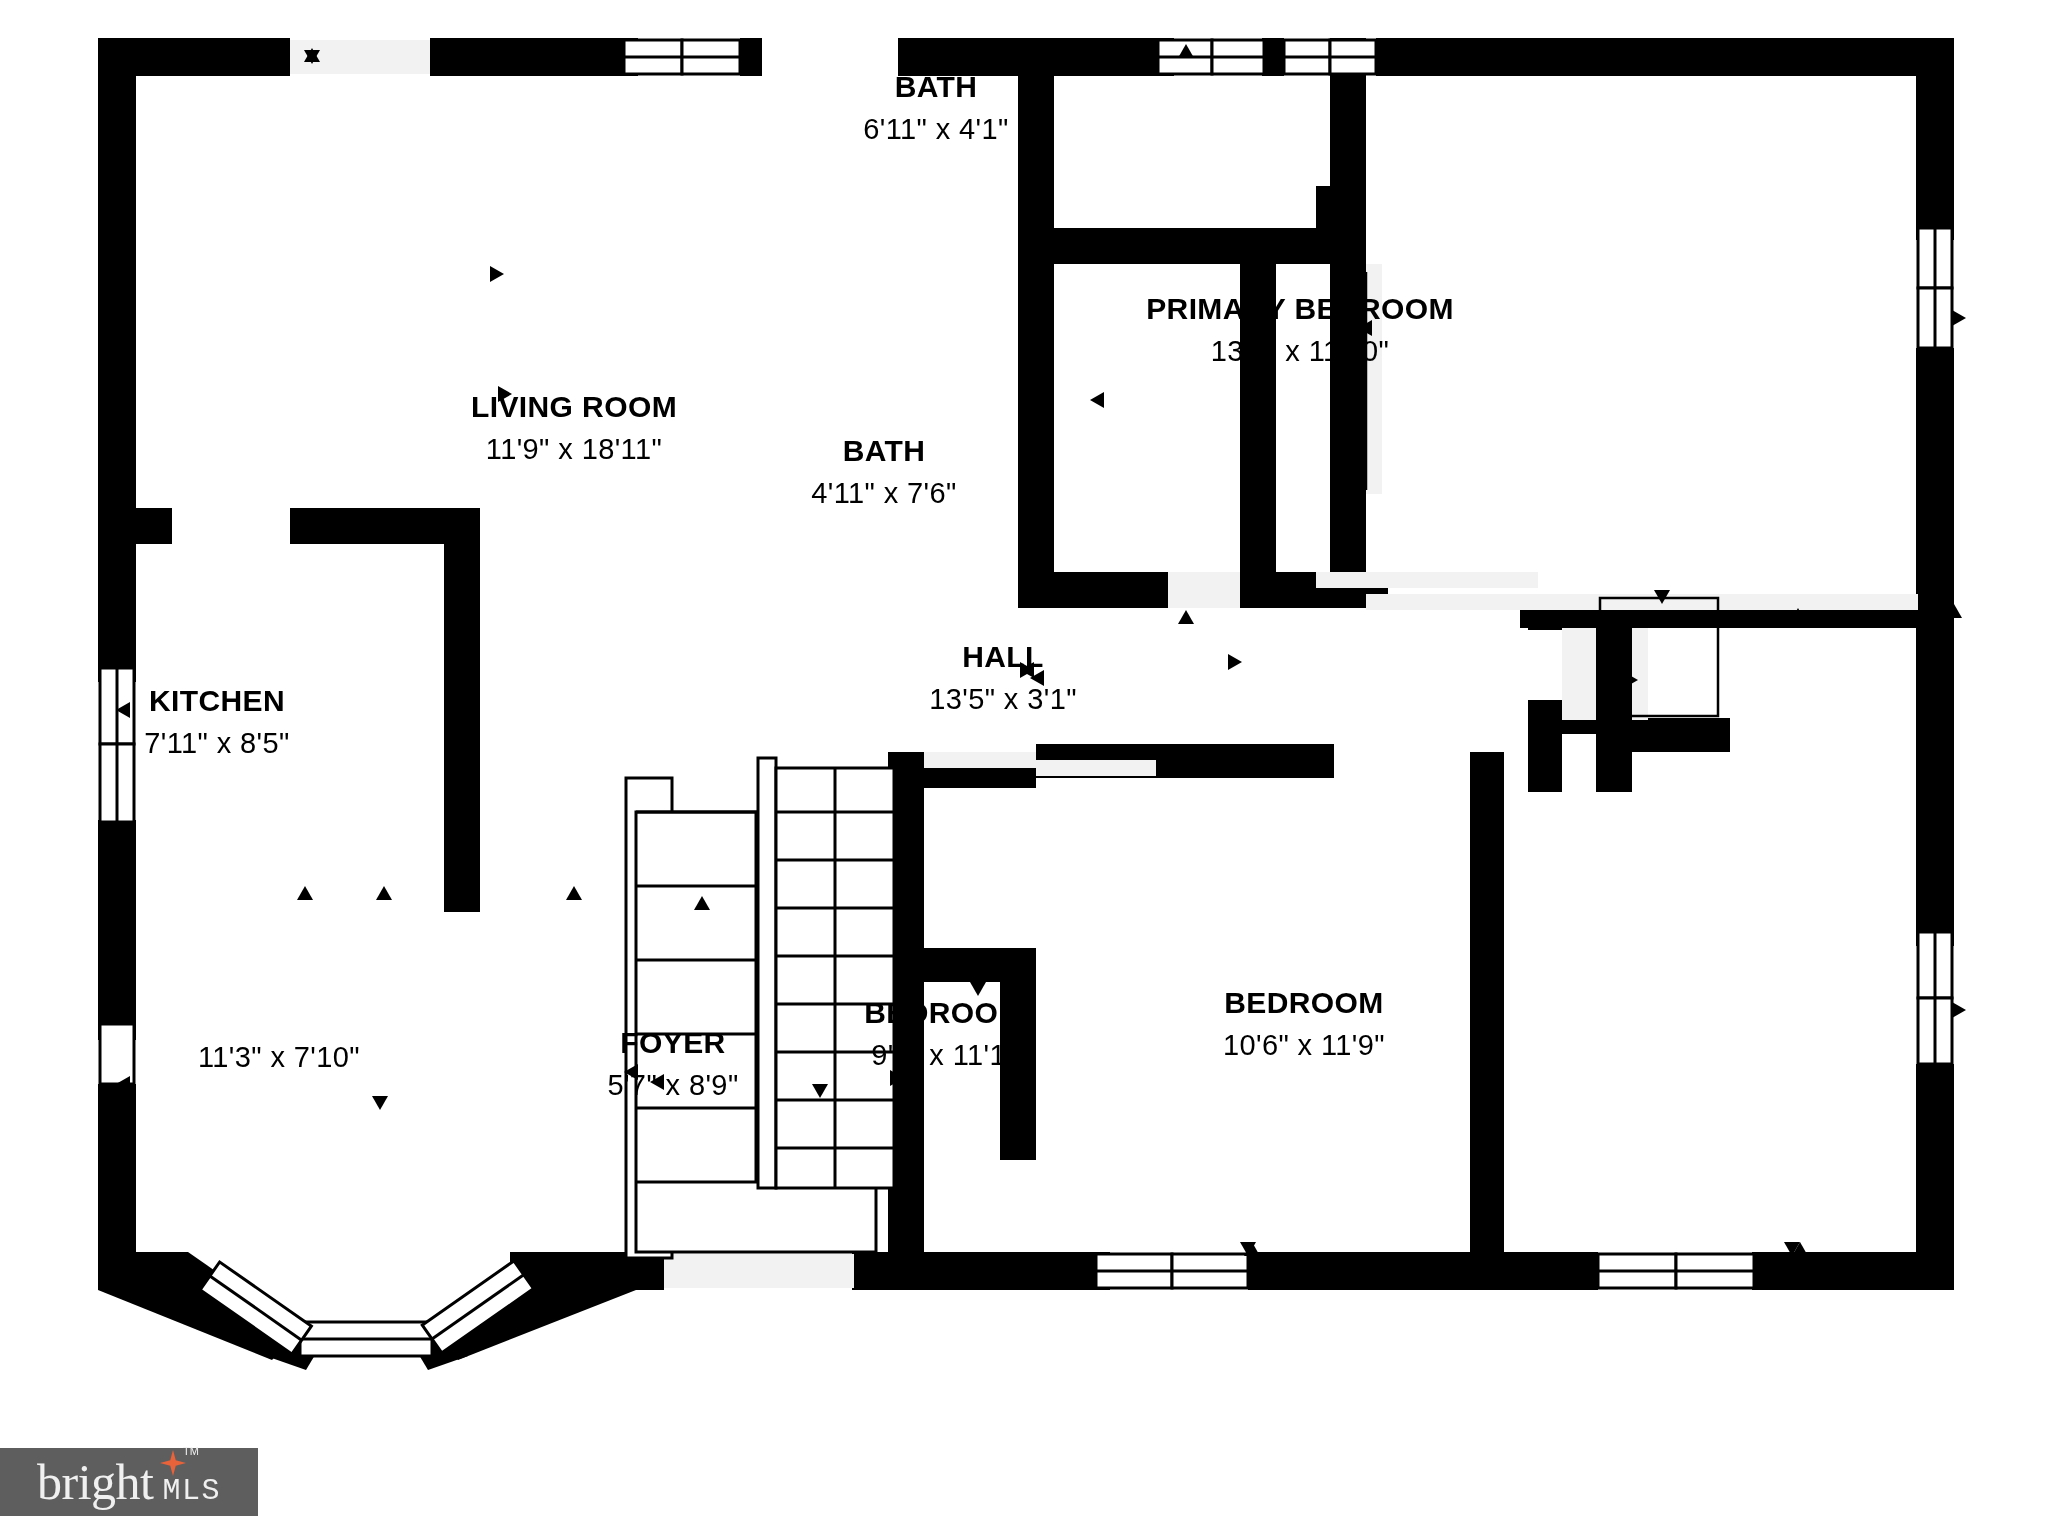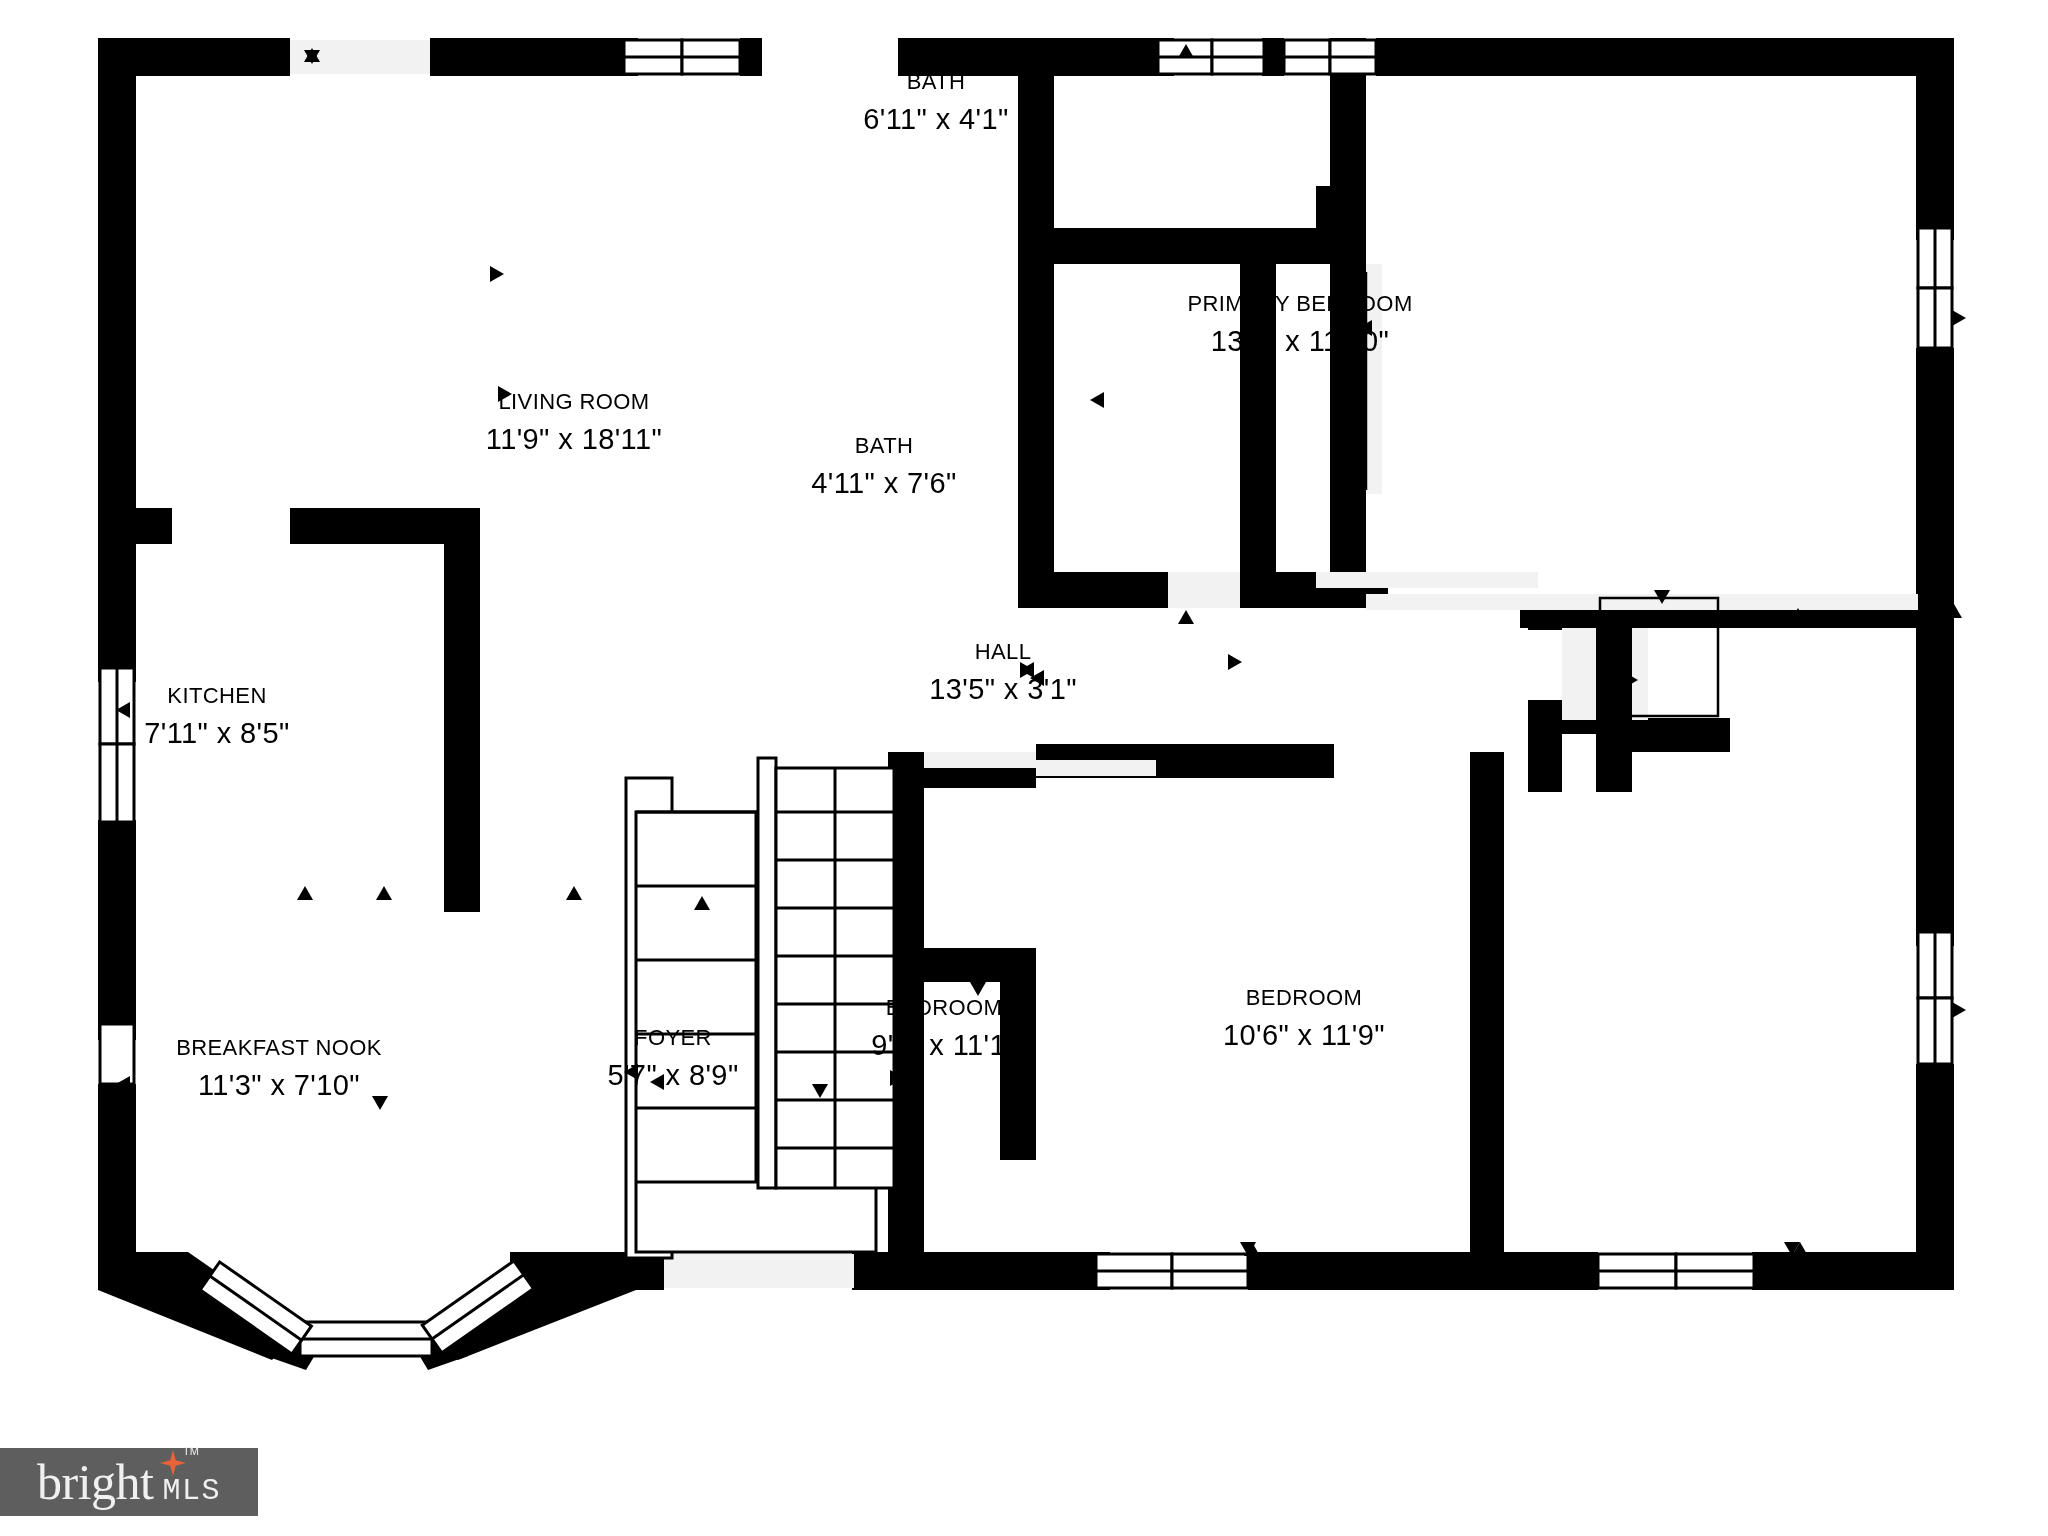--- a/index.html
+++ b/index.html
@@ -2,21 +2,21 @@
 <html><head>
 <meta charset="utf-8">
 <title>Floor Plan</title>
 <style>
   html,body{margin:0;padding:0;background:#ffffff;}
   body{width:2048px;height:1536px;font-family:"Liberation Sans","DejaVu Sans",sans-serif;overflow:hidden;}
   #stage{position:relative;width:2048px;height:1536px;background:#ffffff;}
   #plan{position:absolute;left:0;top:0;width:2048px;height:1536px;}
   .room-label{position:absolute;text-align:center;color:#000000;line-height:1.26;white-space:nowrap;
               font-family:"Liberation Sans","DejaVu Sans",sans-serif;letter-spacing:0.4px;}
-  .room-label .nm{display:block;font-size:22px;font-weight:400;}
+  .room-label .nm{display:block;font-size:30px;font-weight:700;}
   .room-label .dim{display:block;font-size:29px;font-weight:400;margin-top:5px;}
   .room-label.clip{overflow:hidden;}
   
   #watermark{position:absolute;left:0;top:1448px;width:258px;height:68px;background:#5e5e5e;
              display:flex;align-items:center;justify-content:center;}
   #watermark .wm-inner{position:relative;display:flex;align-items:baseline;}
   #watermark .bright{font-family:"Liberation Serif","DejaVu Serif",serif;font-size:50px;color:#f0f0f0;
                      letter-spacing:-0.5px;line-height:1;}
   #watermark .mls{font-family:Liberation Mono, monospace;font-size:30px;color:#f0f0f0;
                   letter-spacing:1.5px;margin-left:9px;line-height:1;}
@@ -321,21 +321,20 @@
     <span class="nm">KITCHEN</span>
     <span class="dim">7'11" x 8'5"</span>
   </div>
 
   <div class="room-label" style="left:773px;top:638px;width:460px;">
     <span class="nm">HALL</span>
     <span class="dim">13'5" x 3'1"</span>
   </div>
 
   <div class="room-label" style="left:49px;top:1034px;width:460px;">
-    <span class="nm">BREAKFAST NOOK</span>
     <span class="dim">11'3" x 7'10"</span>
   </div>
 
   <div class="room-label" style="left:558px;top:1024px;width:230px;">
     <span class="nm">FOYER</span>
     <span class="dim">5'7" x 8'9"</span>
   </div>
 
   <div class="room-label" style="left:714px;top:994px;width:460px;">
     <span class="nm">BEDROOM</span>

